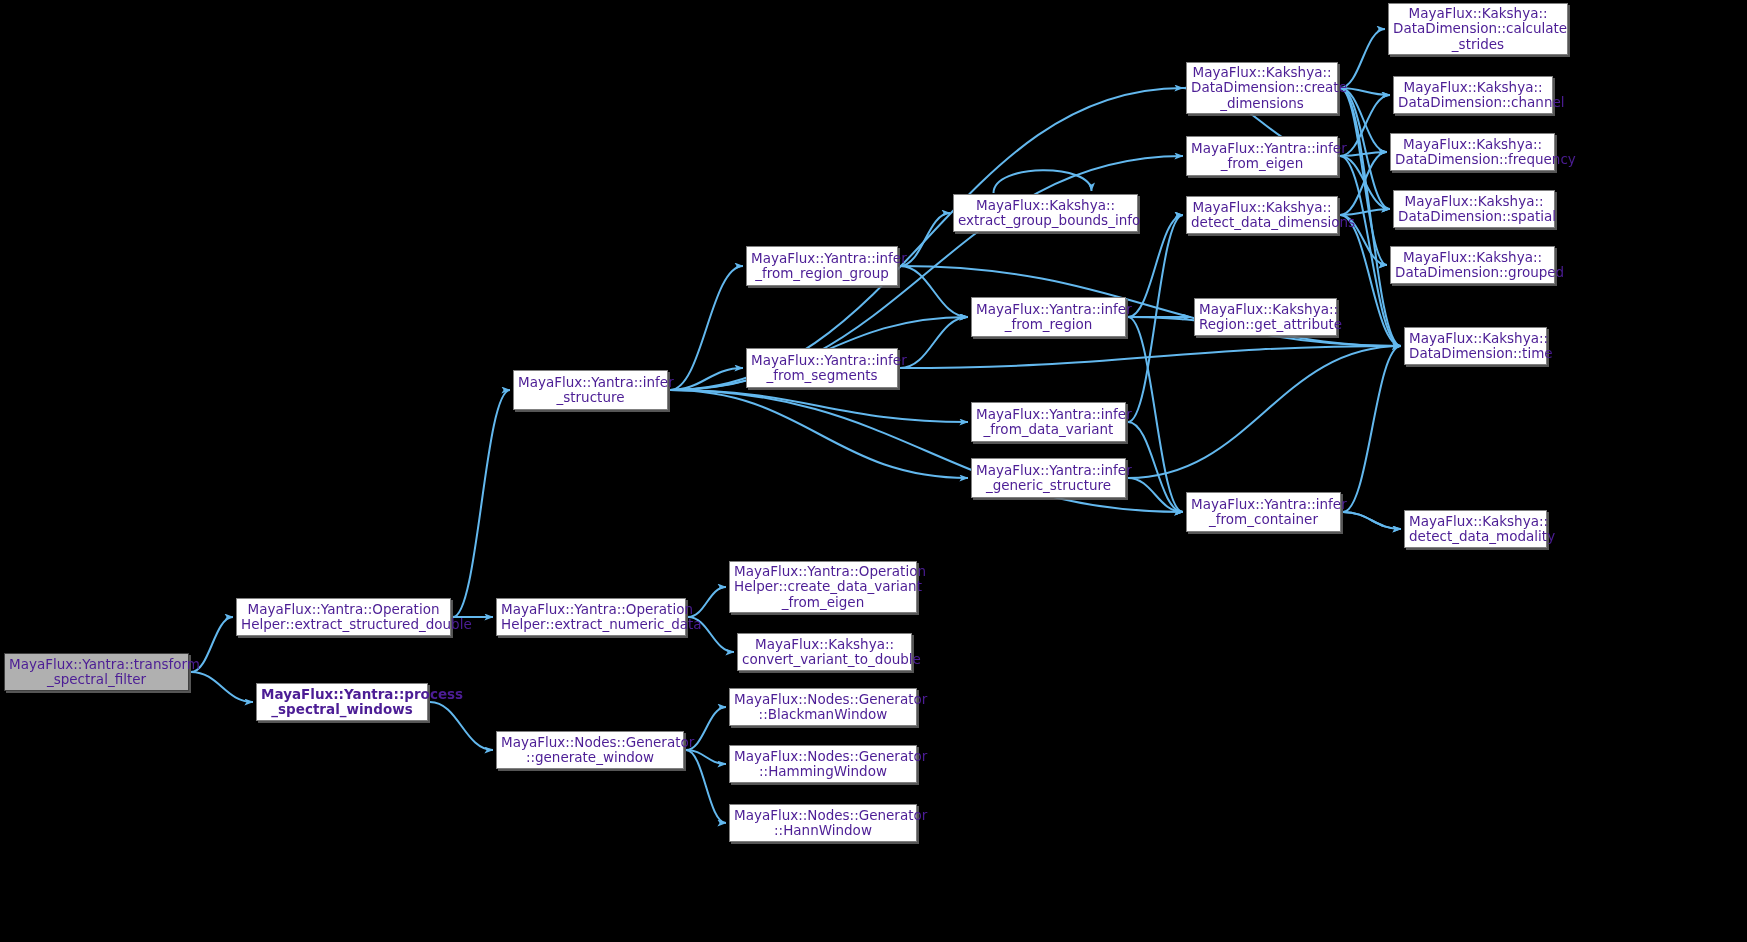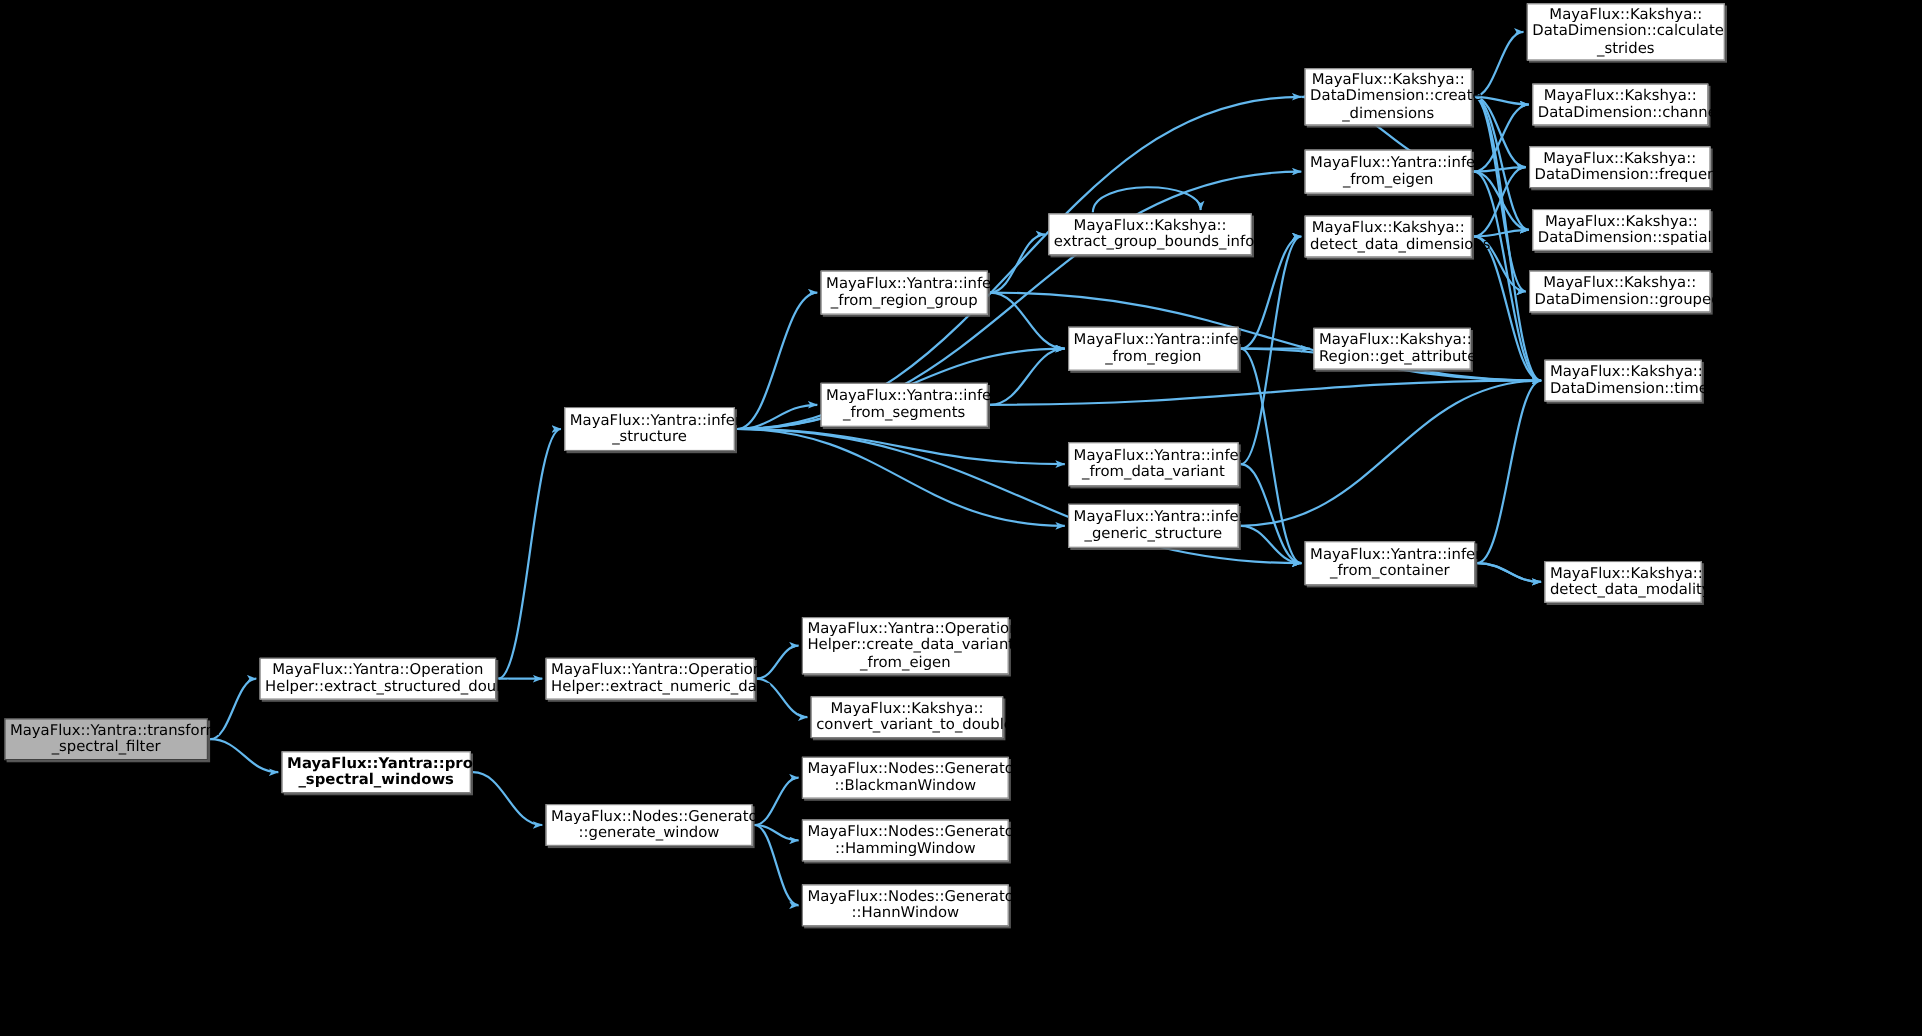--- a/index.html
+++ b/index.html
@@ -2,21 +2,21 @@
 <html><head>
 <meta charset="utf-8">
 <style>
   html,body{margin:0;padding:0;background:#000;}
   #canvas{position:relative;width:1747px;height:942px;background:#000;overflow:hidden;
           font-family:"DejaVu Sans","Liberation Sans",sans-serif;}
   svg#edges{position:absolute;left:0;top:0;width:1747px;height:942px;}
   .node{position:absolute;box-sizing:border-box;background:#ffffff;border:1px solid #808080;
         box-shadow:2px 2px 0 rgba(100,100,100,0.85);
         display:flex;align-items:center;justify-content:center;text-align:center;
-        color:#000000;font-size:13.5px;line-height:15.5px;padding:2px 4px;white-space:pre-line;}
+        color:#4c1d95;font-size:13.5px;line-height:15.5px;padding:2px 4px;white-space:pre-line;}
   .node.root{background:#b0b0b0;border:1px solid #404040;}
   .node span{display:block;width:100%;}
 </style>
 </head>
 <body>
 
 <div id="canvas">
   <svg id="edges" viewBox="0 0 1747 942">
     <defs>
       <marker id="ah" markerWidth="9" markerHeight="7" refX="8.6" refY="3.5" orient="auto" markerUnits="userSpaceOnUse">

